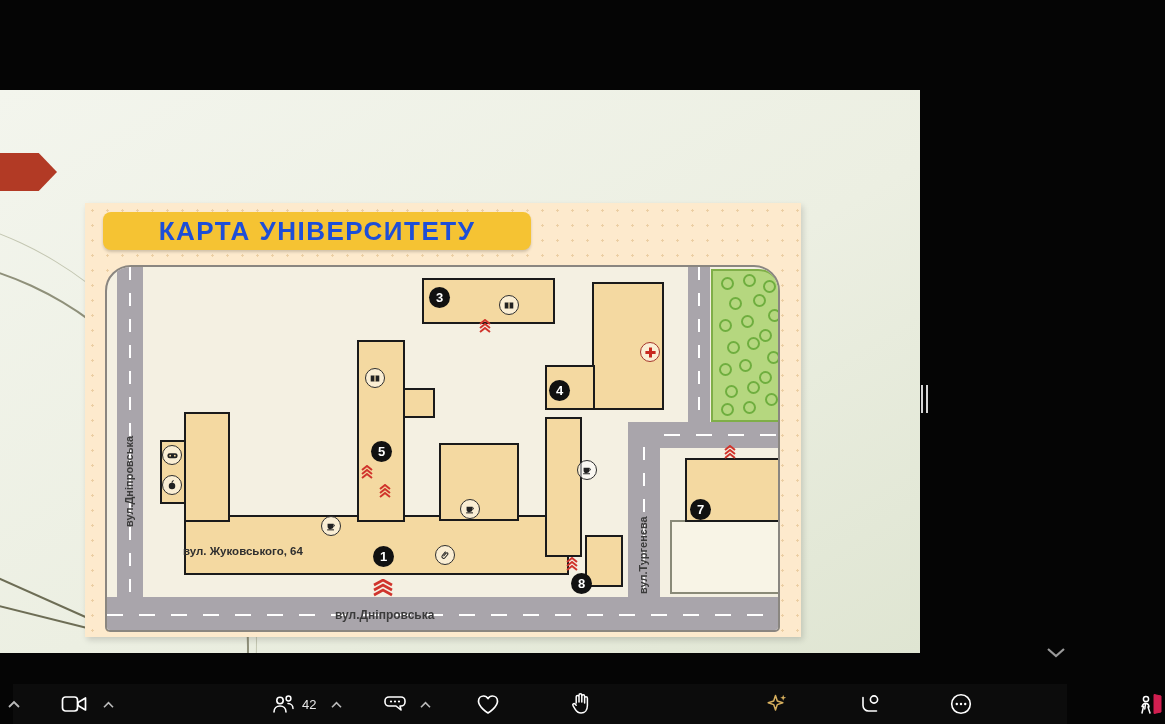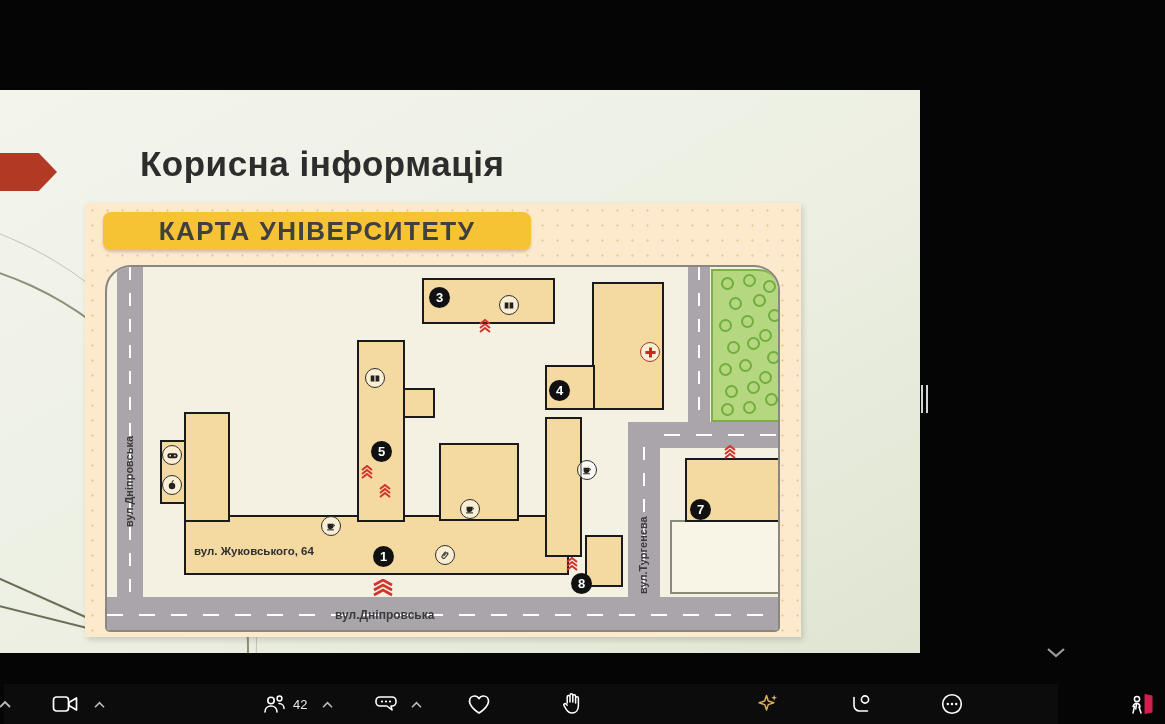--- a/index.html
+++ b/index.html
@@ -18,62 +18,61 @@
   #twig2{width:120px;height:2px;left:-25px;top:524px;transform:rotate(14deg);}
 
   #slide-arrow{left:0;top:63px;width:57px;height:38px;background:#b23a25;
     clip-path:polygon(0 0,68% 0,100% 50%,68% 100%,0 100%);}
   #slide-title{left:140px;top:54px;font-size:35px;font-weight:bold;color:#2d2d2d;letter-spacing:.5px;}
 
   #peach-panel{left:85px;top:113px;width:716px;height:434px;background:#fdeacd;
     background-image:radial-gradient(#eccfa4 1px,transparent 1.3px);background-size:15px 15px;
     box-shadow:2px 3px 6px rgba(0,0,0,.15);}
   #map-banner{left:103px;top:122px;width:428px;height:38px;background:#f5c333;border-radius:8px;
-    color:#404040;font-size:26px;font-weight:bold;letter-spacing:1.5px;text-align:center;line-height:38px;
+    color:#1d4ed8;font-size:26px;font-weight:bold;letter-spacing:1.5px;text-align:center;line-height:38px;
     box-shadow:0 2px 3px rgba(0,0,0,.18);}
 
   
   #map{left:105px;top:175px;width:675px;height:367px;background:#f4f0e2;
        border:2px solid #8a8680;border-radius:26px 26px 5px 5px;overflow:hidden;box-sizing:border-box;}
   .road{position:absolute;background:#a9a5ab;}
   .dash-v{position:absolute;width:2px;background-image:repeating-linear-gradient(180deg,#fff 0 13px,transparent 13px 26px);}
   .dash-h{position:absolute;height:2px;background-image:repeating-linear-gradient(90deg,#fff 0 16px,transparent 16px 32px);}
   #park{position:absolute;left:604px;top:2px;width:71px;height:153px;background:#b5d77f;
         border:2px solid #7fae48;border-radius:0 24px 0 0;box-sizing:border-box;overflow:hidden;}
   .tree{position:absolute;width:13px;height:13px;border:2px solid #6fae3f;border-radius:50%;box-sizing:border-box;}
   .bld{position:absolute;background:#f4d9a1;border:2.5px solid #1a1a1a;box-sizing:border-box;}
   .bld-light{position:absolute;background:#f8f4e6;border:2px solid #8a8a78;box-sizing:border-box;}
   .marker{position:absolute;width:21px;height:21px;background:#111;border-radius:50%;
           color:#fff;font-size:13px;font-weight:bold;text-align:center;line-height:21px;z-index:5;}
   .mic-circle{position:absolute;width:20px;height:20px;border:1.5px solid #2e2e2e;border-radius:50%;
           background:rgba(255,255,255,.55);box-sizing:border-box;display:flex;align-items:center;justify-content:center;z-index:5;}
   .entr{position:absolute;z-index:4;}
   .street-label{position:absolute;color:#3b3b3b;font-weight:bold;font-size:11px;white-space:nowrap;z-index:6;}
   .street-v{writing-mode:vertical-rl;transform:rotate(180deg);}
-  #addr-label{position:absolute;left:87px;top:278px;font-size:11.5px;font-weight:bold;color:#2f2f2f;z-index:6;}
+  #addr-label{position:absolute;left:76px;top:278px;font-size:11.5px;font-weight:bold;color:#2f2f2f;z-index:6;}
   #collapse-btn{left:1044px;top:646px;width:30px;height:20px;cursor:pointer;}
   #panel-handle{left:920px;top:385px;width:10px;height:28px;}
   #panel-handle div{position:absolute;top:0;width:2px;height:28px;background:#d6d6d6;}
 
   
-  #toolbar{left:4px;top:684px;width:1034px;height:40px;background:#0c0c0c;padding-left:20px;}
+  #toolbar{left:13px;top:684px;width:1034px;height:40px;background:#0c0c0c;padding-left:20px;}
   .tb{position:absolute;top:0;height:40px;display:flex;align-items:center;cursor:pointer;}
   .count{color:#e8e8e8;font-size:13px;margin-left:6px;}
 </style>
 </head>
 <body>
 
 <div id="slide" class="abs">
   <div id="curve2" class="curve"></div>
   <div id="curve1" class="curve"></div>
   <div id="twig1" class="twig"></div>
   <div id="twig2" class="twig"></div>
 
   <div id="slide-arrow" class="abs"></div>
-  <div id="slide-title" class="abs">Корисна інформація</div>
 
   <div id="peach-panel" class="abs"></div>
   <div id="map-banner" class="abs">КАРТА УНІВЕРСИТЕТУ</div>
 
   <div id="map" class="abs">
 
     <div class="road" style="left:10px;top:0;width:26px;height:367px;"></div>
     <div class="dash-v" style="left:22px;top:0;height:332px;"></div>
     <div class="road" style="left:0;top:330px;width:675px;height:37px;"></div>
     <div class="dash-h" style="left:0;top:347px;width:675px;"></div>

